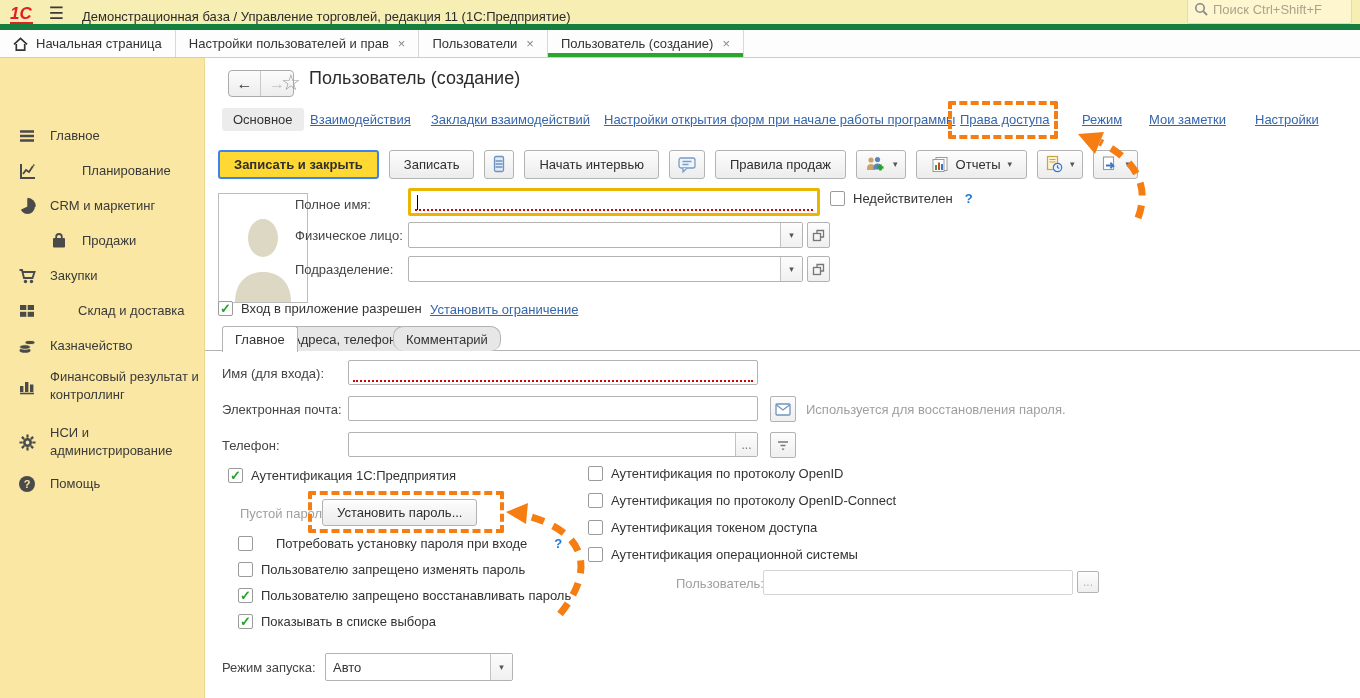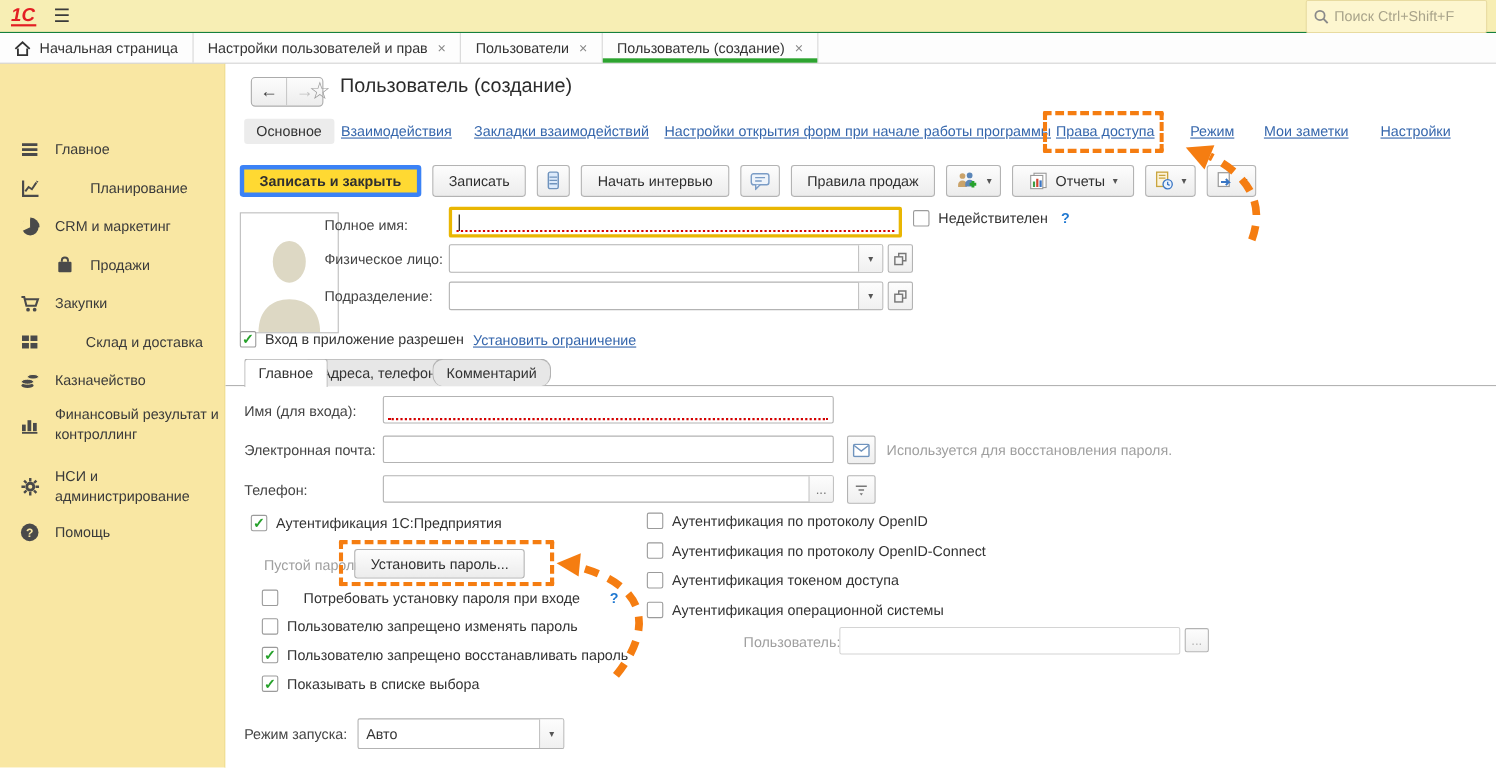--- a/index.html
+++ b/index.html
@@ -1,21 +1,21 @@
 <!DOCTYPE html>
 <html><head>
 <meta charset="utf-8">
 <style>
   * { margin:0; padding:0; box-sizing:border-box; }
   html,body { width:1360px; height:698px; }
   body { font-family:"Liberation Sans", sans-serif; font-size:13px; color:#333; background:#fff; overflow:hidden; }
   .screen { position:relative; width:1360px; height:698px; overflow:hidden; background:#fff; }
 
   
-  .topbar { position:absolute; left:0; top:0; width:1360px; height:30px; background:#f7eeb4; display:flex; align-items:center; border-bottom:1px solid #15803d; }
+  .topbar { position:absolute; left:0; top:0; width:1360px; height:30px; background:#f7eeb4; display:flex; align-items:flex-end; border-bottom:6px solid #15803d; }
   .logo1c { margin-left:10px; color:#e31e24; font-weight:bold; font-style:italic; font-size:17px; border-bottom:2px solid #e31e24; line-height:17px; padding:0 1px 0 0; }
   .hamburger { margin-left:16px; font-size:17px; color:#3a3a3a; cursor:pointer; }
   .topbar-title { margin-left:18px; font-size:13px; color:#2b2b2b; }
   .searchbox { margin-left:auto; margin-right:8px; width:165px; height:30px; background:#fdf6cf; border:1px solid #e8dba0; border-radius:2px; display:flex; align-items:center; padding:0 6px; }
   .searchbox .ph { color:#a9a48b; font-size:13px; margin-left:5px; white-space:nowrap; overflow:hidden; }
 
   
   .tabbar { position:absolute; left:0; top:30px; width:1360px; height:28px; background:#fdfdfd; border-bottom:1px solid #cccccc; display:flex; }
   .wtab { position:relative; display:flex; align-items:center; padding:0 13px; border-right:1px solid #d8d8d8; font-size:13px; color:#333; cursor:pointer; white-space:nowrap; }
   .wtab .close { margin-left:9px; color:#888; font-size:13px; cursor:pointer; }
@@ -39,21 +39,21 @@
   .page-title { position:absolute; left:104px; top:10px; font-size:18px; color:#2b2b2b; }
 
   .navrow { position:absolute; left:0; top:47px; width:1155px; height:32px; }
   .navrow .chip { position:absolute; left:17px; top:3px; background:#ececec; border-radius:3px; padding:4px 11px; color:#333; }
   .navlink { position:absolute; top:7px; color:#3566ac; text-decoration:underline; cursor:pointer; white-space:nowrap; }
 
   .toolbar { position:absolute; left:13px; top:91px; height:30px; display:flex; align-items:center; gap:10px; }
   .btn { height:29px; border:1px solid #b3b3b3; border-radius:3px; background:linear-gradient(#fdfdfd,#ececec); display:inline-flex; align-items:center; justify-content:center; padding:0 14px; cursor:pointer; color:#2f2f2f; white-space:nowrap; }
   .btn.icon-only { padding:0 7px; }
   .btn .dd { margin-left:7px; font-size:9px; color:#555; }
-  .btn-save-close { background:#ffd932; border:4px solid #3b82f6; font-weight:bold; }
+  .btn-save-close { background:#ffd932; border:2px solid #3b82f6; font-weight:bold; }
 
   
   .photo { position:absolute; left:13px; top:135px; width:90px; height:110px; border:1px solid #bdbdbd; background:#fff; display:flex; align-items:flex-end; justify-content:center; overflow:hidden; }
   .flabel { position:absolute; color:#444; white-space:nowrap; }
   .input { position:absolute; background:#fff; border:1px solid #b3b3b3; border-radius:2px; }
   .input.focused { border:3px solid #e9b602; border-radius:2px; }
   .req-underline { position:absolute; left:4px; right:4px; bottom:2px; border-bottom:2px dotted #d40000; }
   .caret { position:absolute; left:6px; top:4px; width:1px; height:15px; background:#000; }
   .combo-dd { position:absolute; right:0; top:0; bottom:0; width:22px; border-left:1px solid #c3c3c3; display:flex; align-items:center; justify-content:center; color:#555; font-size:9px; cursor:pointer; background:linear-gradient(#fdfdfd,#f0f0f0); }
   .sq-btn { position:absolute; border:1px solid #b3b3b3; border-radius:2px; background:linear-gradient(#fdfdfd,#efefef); display:flex; align-items:center; justify-content:center; cursor:pointer; }
@@ -77,20 +77,21 @@
   svg { display:block; }
 </style>
 </head>
 <body>
 
 <div class="screen">
 
   <div class="topbar">
     <span class="logo1c">1С</span>
     <span class="hamburger">☰</span>
+    <span class="topbar-title">Демонстрационная база / Управление торговлей, редакция 11  (1С:Предприятие)</span>
     <div class="searchbox">
       <span>
         <svg width="14" height="14" viewBox="0 0 14 14">
             <circle cx="6" cy="6" r="4.2" fill="none" stroke="#8a8a8a" stroke-width="1.6"></circle>
             <path d="M9.2 9.2L13 13" stroke="#8a8a8a" stroke-width="1.8"></path>
           </svg>
       </span>
       <span class="ph">Поиск Ctrl+Shift+F</span>
     </div>
   </div>

